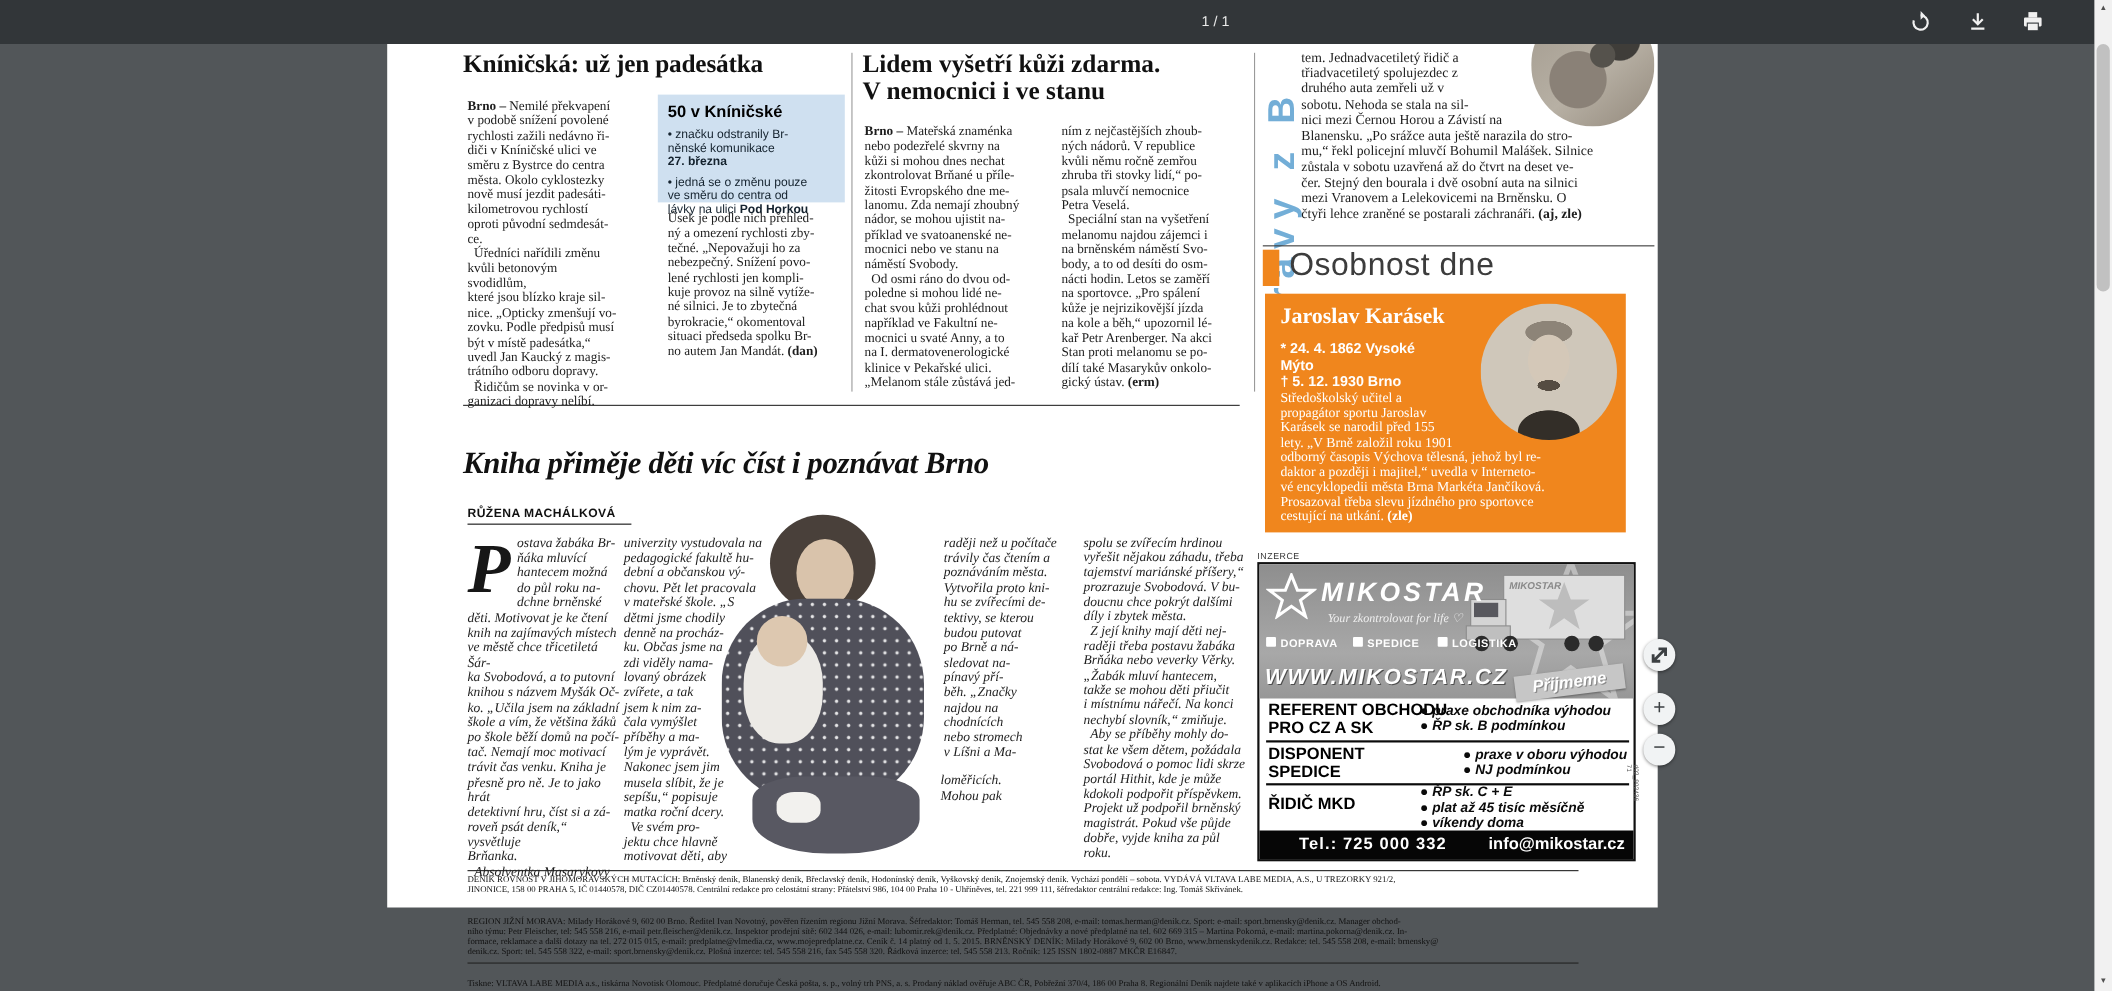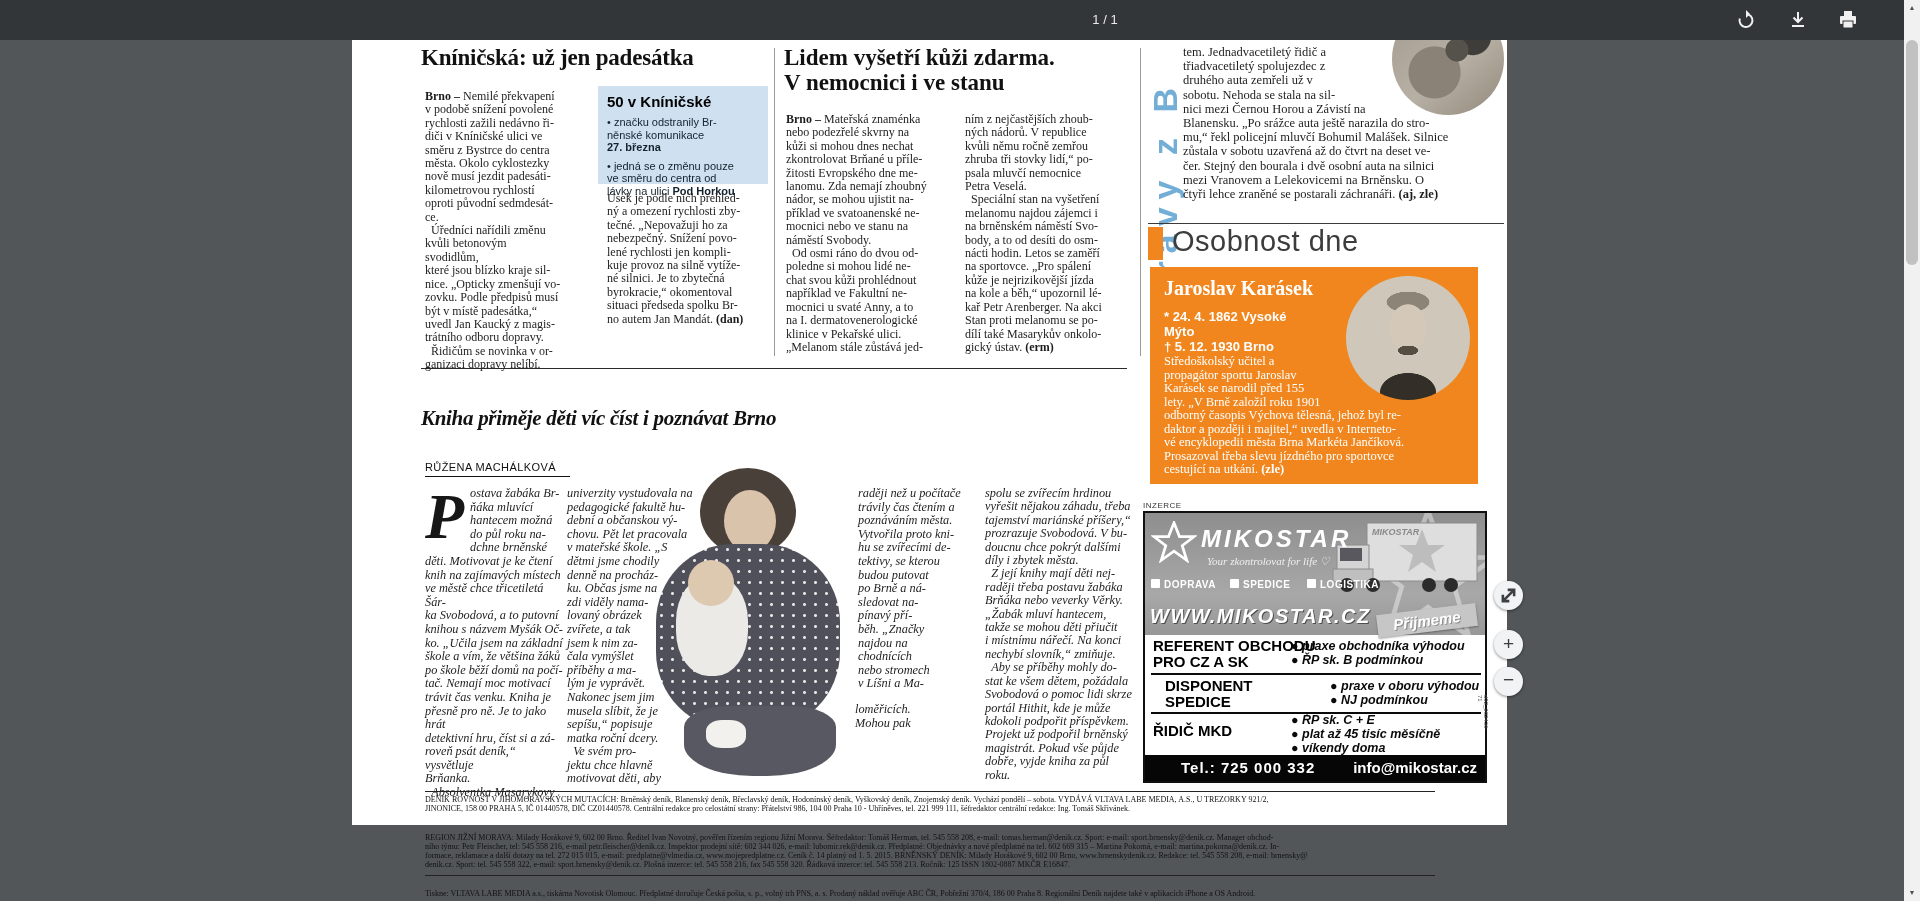--- a/index.html
+++ b/index.html
@@ -47,22 +47,22 @@
   [data-name="osobnost-portrait"] { position:absolute; right:8px; top:9px; width:124px; height:124px; border-radius:50%;
       background:
         radial-gradient(ellipse 17px 8px at 50% 60%, #554c42 0 60%, transparent 61%),
         radial-gradient(ellipse 31px 39px at 50% 42%, #d4c8b8 0 60%, transparent 62%),
         radial-gradient(ellipse 35px 17px at 50% 21%, #8d8478 0 60%, transparent 62%),
         radial-gradient(ellipse 46px 32px at 50% 94%, #332e28 0 60%, transparent 62%),
         radial-gradient(circle, #cfc7ba 0 70%, #b2a899 100%); }
   [data-name="osobnost-bio"] { position:absolute; left:14px; top:88px; width:304px; font-family:"Liberation Serif",serif;
       font-size:12.5px; line-height:13.5px; white-space:pre-line; }
 
-  [data-name="a3-headline"] { left:69px; top:366px; font-size:21px; font-style:italic; letter-spacing:-.3px; }
-  [data-name="a3-byline"] { left:73px; top:421px; font-size:11px; font-weight:400; letter-spacing:.4px; color:#111;
+  [data-name="a3-headline"] { left:69px; top:366px; font-size:28px; font-style:italic; letter-spacing:-.3px; }
+  [data-name="a3-byline"] { left:73px; top:421px; font-size:11px; font-weight:700; letter-spacing:.4px; color:#111;
       border-bottom:1.5px solid #111; padding:0 14px 3px 0; }
   [data-name="a3-col1"] { left:73px; top:447px; width:140px; }
   [data-name="a3-dropcap"] { float:left; font-family:"Liberation Serif",serif; font-style:italic; font-weight:700;
       font-size:64px; line-height:52px; margin:4px 6px 0 0; color:#171717; }
   [data-name="a3-col2"] { left:215px; top:447px; width:140px; }
   [data-name="a3-photo"] { left:296px; top:428px; width:200px; height:308px; }
   .ph { position:absolute; }
   [data-name="a3-col3"] { left:506px; top:447px; width:132px; }
   [data-name="a3-col3-tail"] { left:503px; top:663px; width:80px; }
   [data-name="a3-col4"] { left:633px; top:447px; width:152px; line-height:13.4px; }
@@ -361,21 +361,21 @@
         <div data-name="ad-website">WWW.MIKOSTAR.CZ</div>
       </div>
       <div data-name="ad-hiring-badge">Přijmeme</div>
       <div class="pos-title" style="top:125px;" data-name="position-title-referent">REFERENT OBCHODU
 PRO CZ A SK</div>
       <div class="pos-bullets" style="top:127px;" data-name="position-bullets-referent">
         <div>● praxe obchodníka výhodou</div>
         <div>● ŘP sk. B podmínkou</div>
       </div>
       <div class="ad-div" style="top:160px;" data-name="ad-divider"></div>
-      <div class="pos-title" style="top:165px;margin-left:12px;" data-name="position-title-disponent">DISPONENT
+      <div class="pos-title" style="top:165px;" data-name="position-title-disponent">DISPONENT
 SPEDICE</div>
       <div class="pos-bullets" style="top:167px;margin-left:39px;" data-name="position-bullets-disponent">
         <div>● praxe v oboru výhodou</div>
         <div>● NJ podmínkou</div>
       </div>
       <div class="ad-div" style="top:199px;" data-name="ad-divider"></div>
       <div class="pos-title" style="top:210px;" data-name="position-title-ridic">ŘIDIČ MKD</div>
       <div class="pos-bullets" style="top:201px;" data-name="position-bullets-ridic">
         <div>● ŘP sk. C + E</div>
         <div>● plat až 45 tisíc měsíčně</div>

